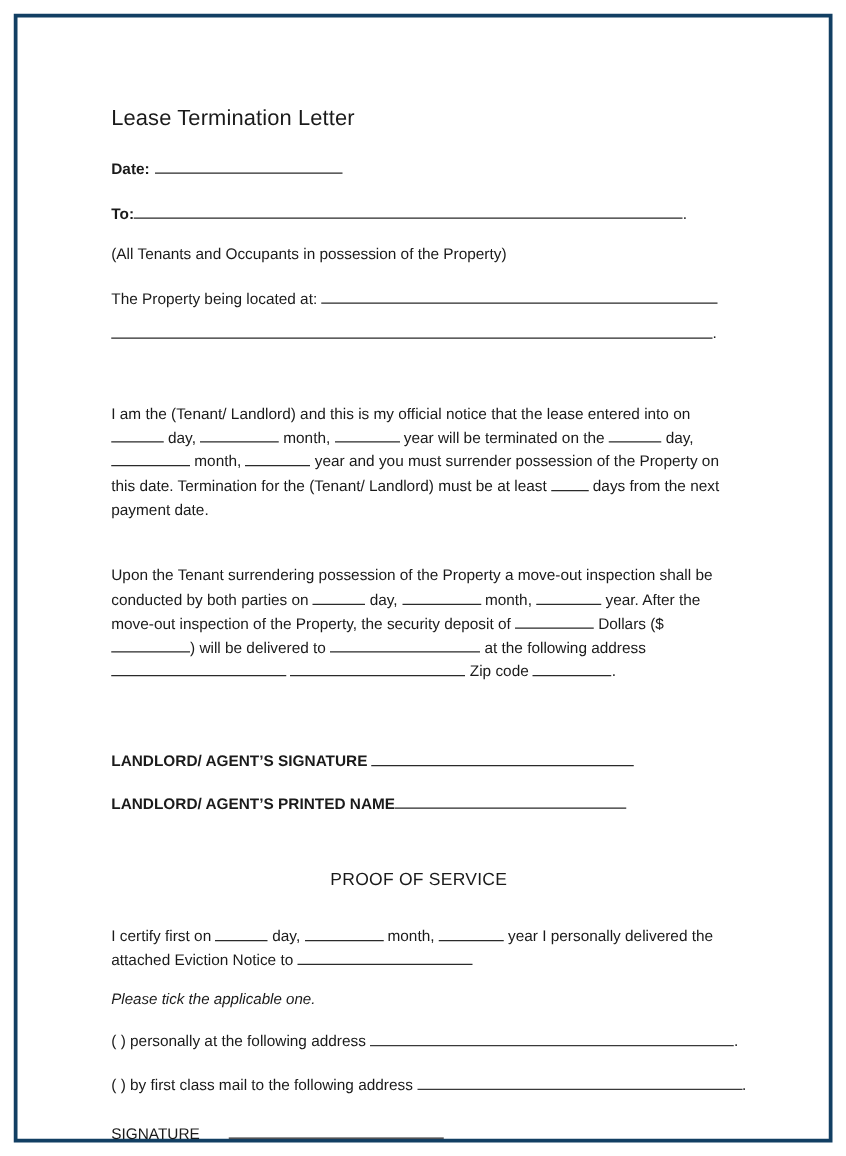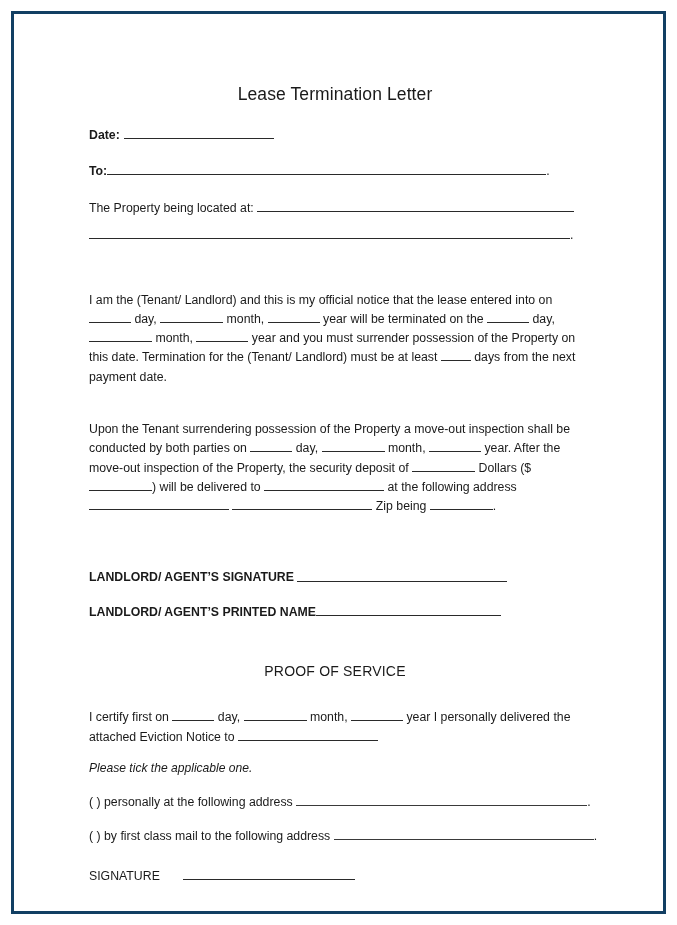--- a/index.html
+++ b/index.html
@@ -30,21 +30,20 @@
   }
   .content {
     position: absolute;
     left: 89px;
     top: 0;
     width: 492px;
     color: #1a1a1a;
   }
 
   .doc-title {
-    text-align: center;
     font-size: 17.5px;
     font-weight: 400;
     color: #1a1a1a;
     margin: 0;
     padding-top: 84px;
     letter-spacing: 0.1px;
   }
 
   .fieldline {
     font-size: 12.3px;
@@ -159,20 +158,21 @@
     <div class="doc-title">Lease Termination Letter</div>
 
     <div class="fieldline">
       <span class="lbl">Date:</span><span class="rule r-date"></span>
     </div>
 
     <div class="fieldline">
       <span class="lbl">To:</span><span class="rule r-to"></span><span>.</span>
     </div>
 
+    <div class="plainline">(All Tenants and Occupants in possession of the Property)</div>
 
     <div class="fieldline">
       <span>The Property being located at:</span><span class="rule r-prop1"></span>
     </div>
     <div class="fieldline" style="margin-top:14px;">
       <span class="rule r-prop2"></span><span>.</span>
     </div>
 
     <div class="gap-lg"></div>
 
@@ -206,21 +206,21 @@
       <span class="blank b-l"></span>
       <span>month,</span>
       <span class="blank b-m"></span>
       <span>year. After the move-out inspection of the Property, the security deposit of</span>
       <span class="blank b-l"></span>
       <span>Dollars ($</span><span class="blank b-l"></span><span>) will be delivered to</span>
       <span class="blank b-2xl"></span>
       <span>at the following address</span>
       <span class="blank b-3xl"></span>
       <span class="blank b-3xl"></span>
-      <span>Zip being</span>
+      <span>Zip code</span>
       <span class="blank b-l"></span><span>.</span>
     </div>
 
     <div class="gap-lg"></div>
 
     <div class="sig-row">
       <span>LANDLORD/ AGENT’S SIGNATURE</span>
       <span class="rule" style="width:210px;"></span>
     </div>
     <div class="sig-row">

